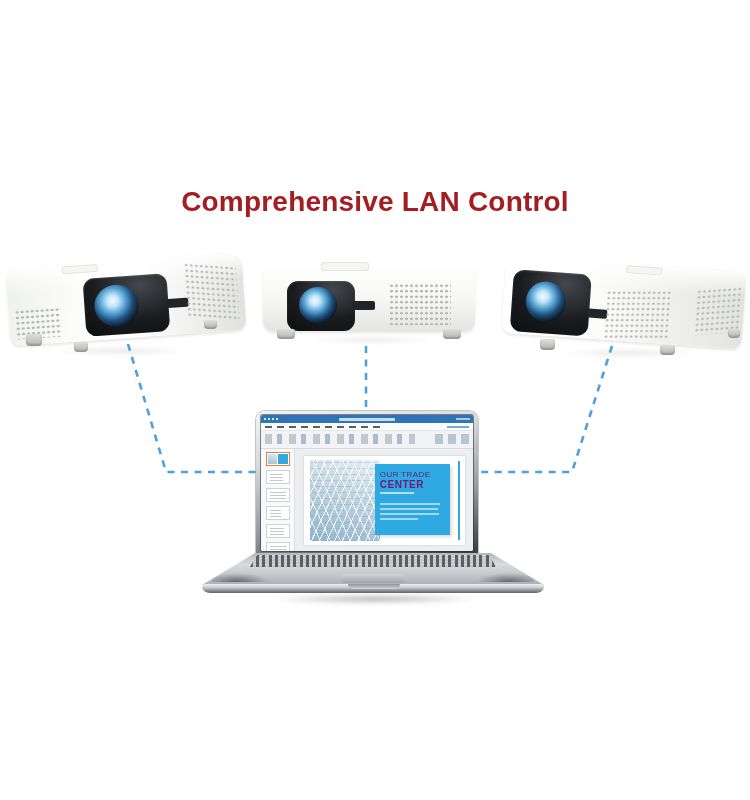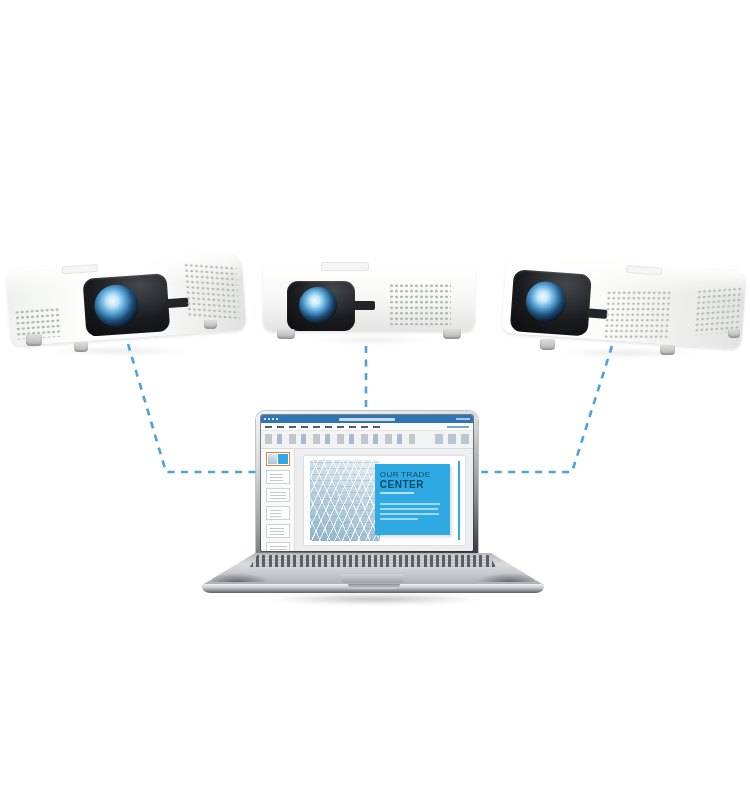--- a/index.html
+++ b/index.html
@@ -77,21 +77,21 @@
   .slide{position:absolute;left:9px;top:7px;right:8px;bottom:7px;background:#fff;
     box-shadow:0 0 2px rgba(0,0,0,.18);}
   .slide-photo{position:absolute;left:4%;top:4%;width:43%;height:92%;
     background:
       repeating-linear-gradient(115deg,rgba(255,255,255,.85) 0 1px,rgba(0,0,0,0) 1px 7px),
       repeating-linear-gradient(65deg,rgba(255,255,255,.7) 0 1px,rgba(0,0,0,0) 1px 9px),
       repeating-linear-gradient(0deg,rgba(120,155,180,.30) 0 1px,rgba(0,0,0,0) 1px 6px),
       linear-gradient(200deg,#e9f0f4 0%,#c3d6e2 40%,#8fb4cc 100%);}
   .slide-bluebox{position:absolute;left:44%;top:9%;width:47%;height:80%;
     background:#2FA9E2;box-shadow:2px 2px 3px rgba(0,0,0,.14);
-    padding:6px 5px;box-sizing:border-box;color:#0c4a6e;}
+    padding:6px 5px;box-sizing:border-box;color:#701a75;}
   .sb-h1{font-size:8px;line-height:9px;font-weight:400;letter-spacing:.4px;white-space:nowrap;}
   .sb-h2{font-size:10px;line-height:11px;font-weight:700;letter-spacing:.5px;white-space:nowrap;}
   .sb-sub{width:34px;height:2px;margin-top:2px;background:rgba(255,255,255,.65);}
   .sb-p{height:2px;margin-top:3px;background:rgba(255,255,255,.55);}
   .slide-vline{position:absolute;right:3%;top:6%;width:2px;height:88%;background:#2FA9E2;}
   
   .deck{position:absolute;left:202px;top:553px;width:342px;height:32px;
     clip-path:polygon(15.5% 0,84.5% 0,100% 100%,0 100%);
     background:linear-gradient(180deg,#b4b7ba 0%,#d9dbdd 35%,#c3c6c9 70%,#aab0b4 100%);}
   .deck-keys{position:absolute;left:14%;right:14%;top:2px;height:12px;
@@ -112,20 +112,21 @@
     border-radius:0 0 9px 9px;background:linear-gradient(180deg,#8f9398,#d3d6d9);}
   .laptop-shadow{position:absolute;left:222px;top:592px;width:306px;height:14px;border-radius:50%;
     background:radial-gradient(50% 50% at 50% 50%,rgba(0,0,0,.30),rgba(0,0,0,0) 70%);
     filter:blur(2px);z-index:0;}
 </style>
 </head>
 <body>
 
 <div class="canvas">
 
+  <div class="page-title" style="color: rgb(163, 30, 34);">Comprehensive LAN Control</div>
 
   <svg class="net-svg" width="750" height="800">
     <path d="M128 344 L166 472 L258 472" fill="none" stroke="#4FA0DC" stroke-width="2.6" stroke-dasharray="7 6.5"></path>
     <path d="M366 346 L366 410" fill="none" stroke="#4FA0DC" stroke-width="2.6" stroke-dasharray="7 6.5"></path>
     <path d="M612 346 L572 472 L480 472" fill="none" stroke="#4FA0DC" stroke-width="2.6" stroke-dasharray="7 6.5"></path>
   </svg>
 
   <div class="dev-shadow" style="left:20px;top:346px;width:200px;height:10px;"></div>
   <div class="proj" style="left:6px;top:250px;width:242px;height:110px;">
     <div class="proj-body" style="left:2px;top:10px;width:236px;height:78px;border-radius:12px 16px 10px 10px;

